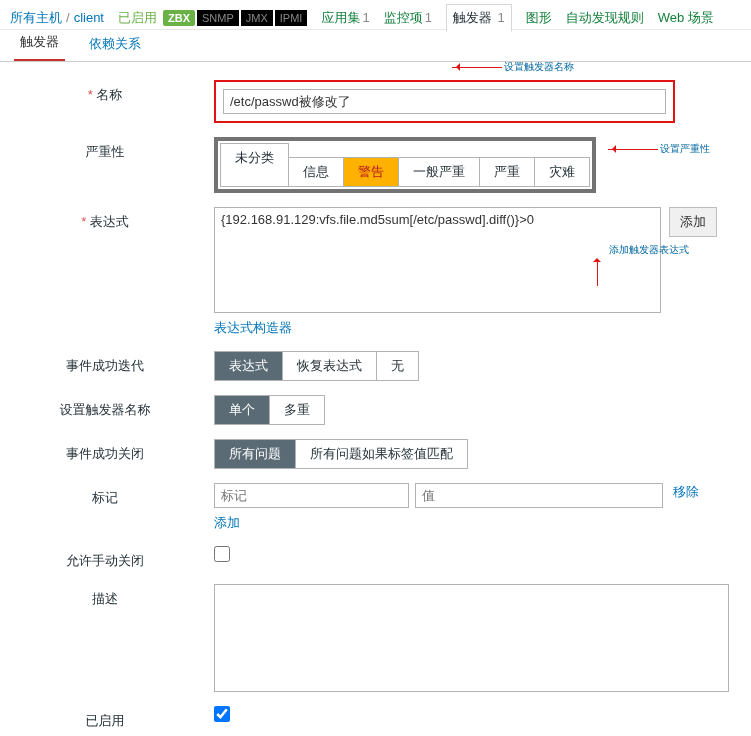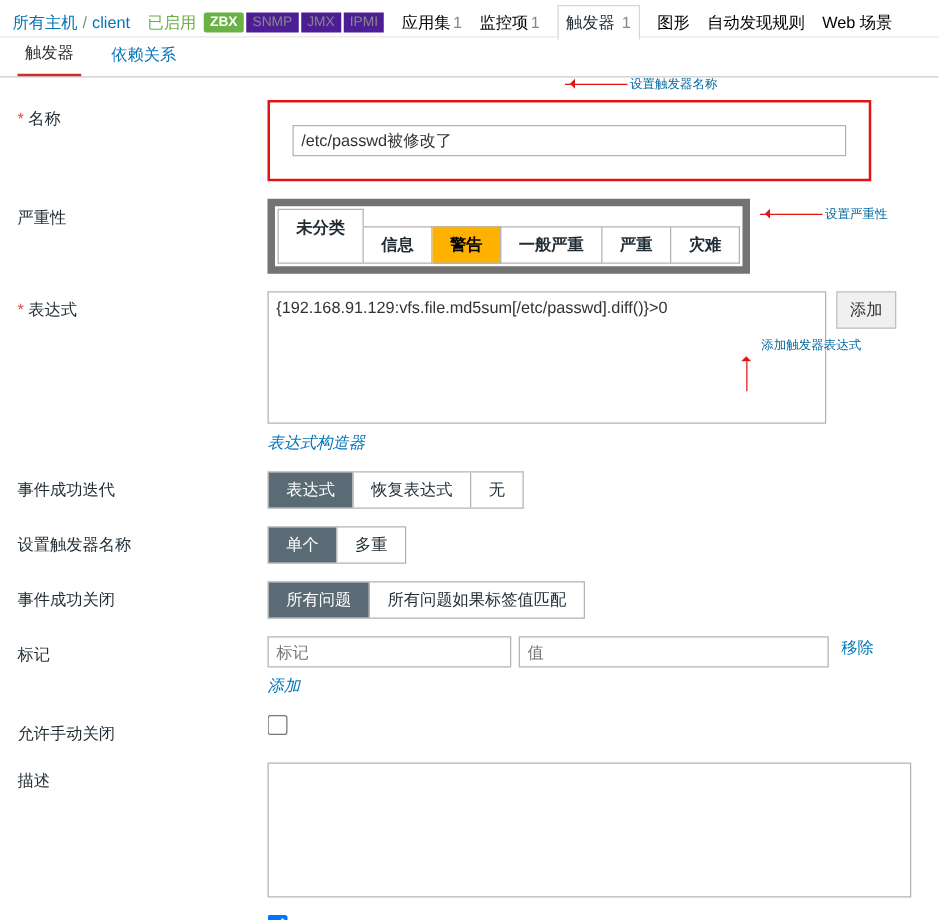--- a/index.html
+++ b/index.html
@@ -2,62 +2,62 @@
 <html><head>
 <meta charset="utf-8">
 <style>
   * { box-sizing: border-box; margin: 0; padding: 0; }
   body { font-family: Arial, "Microsoft YaHei", sans-serif; font-size: 13px; color: #1f2c33; background: #fff; width: 751px; }
   a { color: #0275b8; text-decoration: none; cursor: pointer; }
 
   .topbar { display: flex; align-items: center; padding: 6px 12px 0 10px; height: 30px; border-bottom: 1px solid #e8e8e8; white-space: nowrap; }
   .topbar .sep { color: #888; margin: 0 4px; }
   .badge { display: inline-block; background: #6ab246; color: #fff; font-weight: bold; font-size: 11px; padding: 2px 5px; border-radius: 2px; margin-left: 6px; }
-  .badge-off { display: inline-block; background: #4c1d95; color: #888; font-size: 11px; padding: 2px 5px; margin-left: 2px; }
-  .topbar .tab-item { margin-left: 14px; color: #000000; }
+  .badge-off { display: inline-block; background: #000000; color: #888; font-size: 11px; padding: 2px 5px; margin-left: 2px; }
+  .topbar .tab-item { margin-left: 14px; color: #15803d; }
   .topbar .tab-item.current { background: #fff; border: 1px solid #d7d7d7; border-bottom: 1px solid #fff; padding: 4px 6px; color: #1f2c33; }
   .topbar .count { color: #888; margin-left: 2px; }
 
   .subtabs { border-bottom: 1px solid #ccc; padding: 0 14px; height: 32px; display:flex; align-items:flex-end; }
   .subtabs .stab { display:inline-block; padding: 8px 6px; color:#0275b8; margin-right: 18px; cursor:pointer; }
   .subtabs .stab.active { color:#333; border-bottom: 2px solid #c9302c; }
 
   .form { padding: 18px 14px 10px 14px; }
   .row { display: flex; align-items: flex-start; margin-bottom: 14px; position: relative; }
-  .lbl { width: 200px; text-align: left; padding-right: 18px; padding-top: 6px; color: #1f2c33; }
+  .lbl { width: 200px; text-align: center; padding-right: 18px; padding-top: 6px; color: #1f2c33; }
   .req::before { content: "* "; color: #d9534f; }
   .ctrl { flex: 1; display: flex; flex-wrap: wrap; align-items: flex-start; position: relative; }
   input[type=text], textarea { border: 1px solid #b3b3b3; padding: 4px 6px; font-size: 13px; font-family: inherit; color: #333; resize: none; }
   .wide { width: 447px; }
   textarea.expr { width: 447px; height: 106px; }
   textarea.desc { width: 515px; height: 108px; }
   .btn { border: 1px solid #bfbfbf; background: #f0f0f0; padding: 5px 10px; font-size: 13px; cursor: pointer; color: #333; }
   .add-btn { margin-left: 8px; }
 
   .seg { display: inline-flex; border: 1px solid #b3b3b3; }
   .seg .opt { padding: 5px 14px; font-size: 13px; cursor:pointer; }
   .seg .opt + .opt { border-left: 1px solid #b3b3b3; }
   .seg .opt.active-dark { background:#5a6b75; color:#fff; }
-  .seg .opt.active-orange { background:#ffb100; color:#000000; }
+  .seg .opt.active-orange { background:#ffb100; color:#b91c1c; }
 
-  .redbox-name { border: 2px solid #e11414; padding: 18px; display:inline-block; }
-  .redbox-sev { border: 6px solid #737373; padding: 2px; display:inline-block;font-weight:bold; }
+  .redbox-name { border: 2px solid #e11414; padding: 7px; display:inline-block; }
+  .redbox-sev { border: 4px solid #737373; padding: 2px; display:inline-block; }
   .redbox-sev .seg { border: none; }
   .redbox-sev .seg .opt { border: 1px solid #b3b3b3; }
   .redbox-sev .seg .opt + .opt { border-left: none; margin-top: 14px; }
 
   .anno { position: absolute; color: #0369a1; font-size: 10px; pointer-events: none; }
   .arrow-left::before { content:""; position:absolute; left:-52px; top:7px; width:50px; height:1px; background:#e11414; }
   .arrow-left::after { content:""; position:absolute; left:-52px; top:3px; border:4px solid transparent; border-right-color:#e11414; }
   .arrow-down::before { content:""; position:absolute; left:-12px; top:18px; width:1px; height:24px; background:#e11414; }
   .arrow-down::after { content:""; position:absolute; left:-16px; top:14px; border:4px solid transparent; border-bottom-color:#e11414; transform: translateY(-4px); }
 
   .chk { width:16px; height:16px; }
   .linklike { color:#0275b8; cursor:pointer; margin-left: 10px; }
-  .below-link { margin-top: 6px; font-style: italic; }
+  .below-link { margin-top: 6px; }
 </style>
 </head>
 <body>
 
 <div class="topbar">
   <a>所有主机</a>
   <span class="sep">/</span>
   <a>client</a>
   <span style="width:14px"></span>
   <span style="color:#6ab246">已启用</span>

